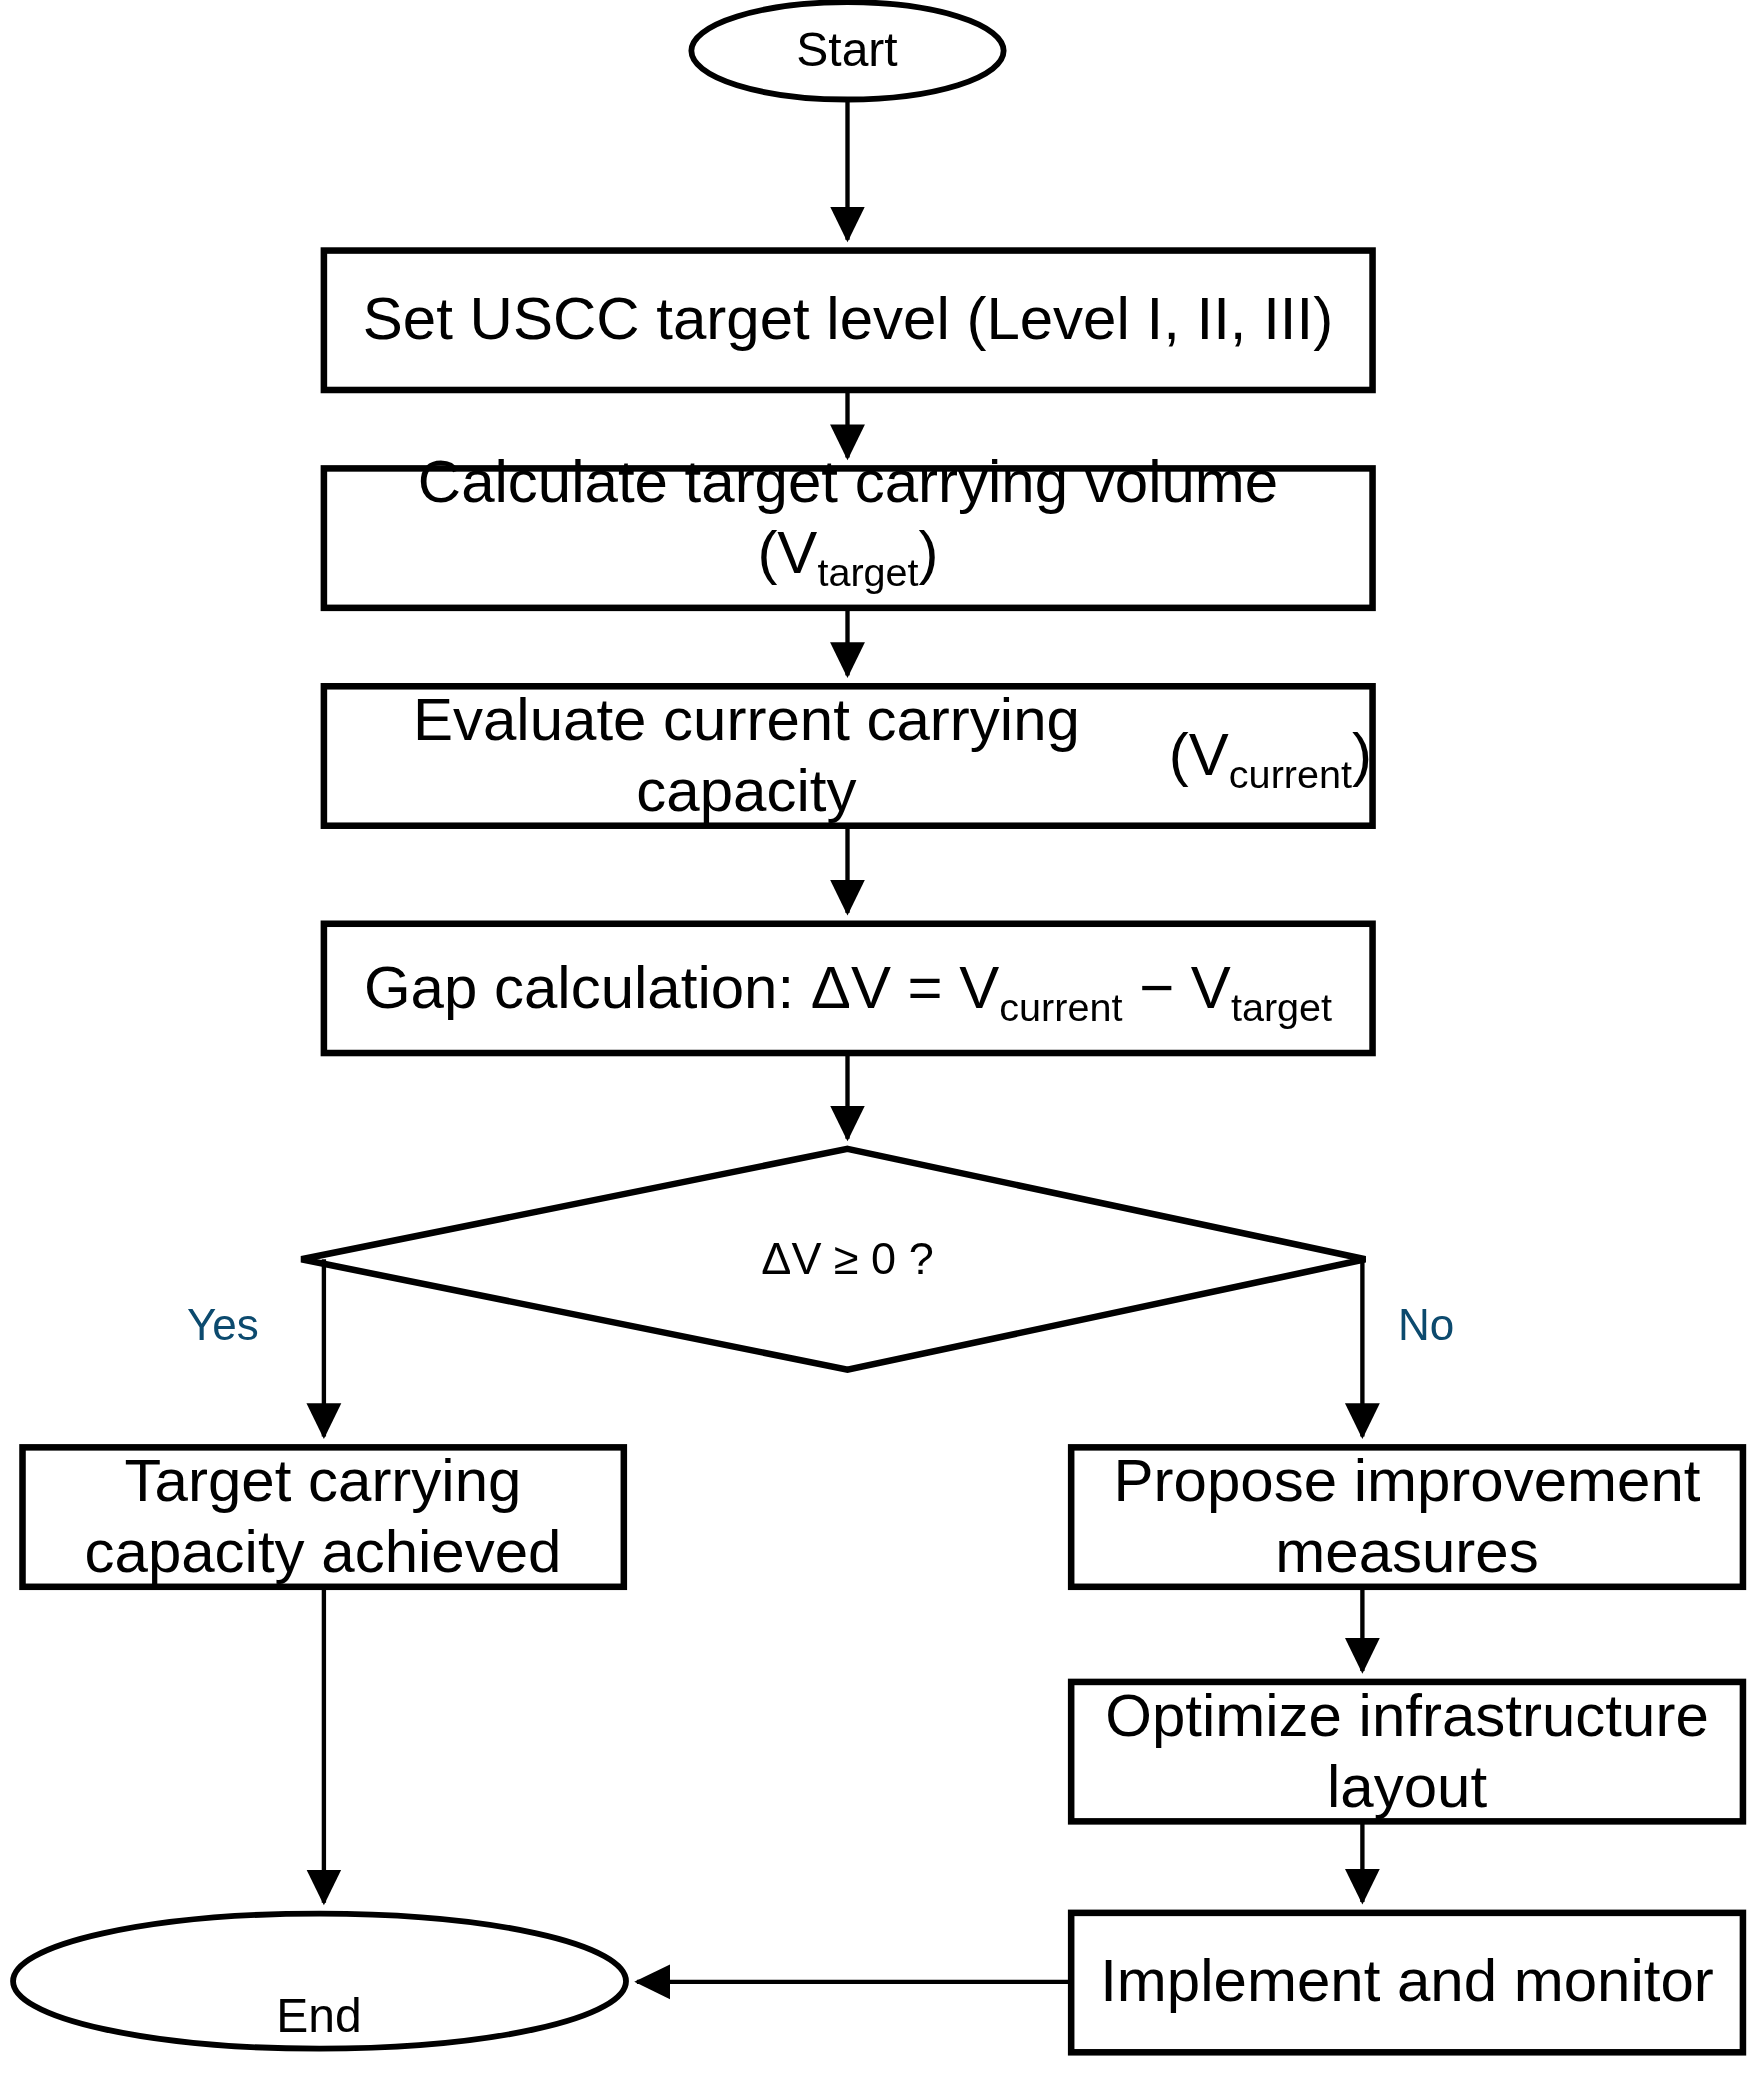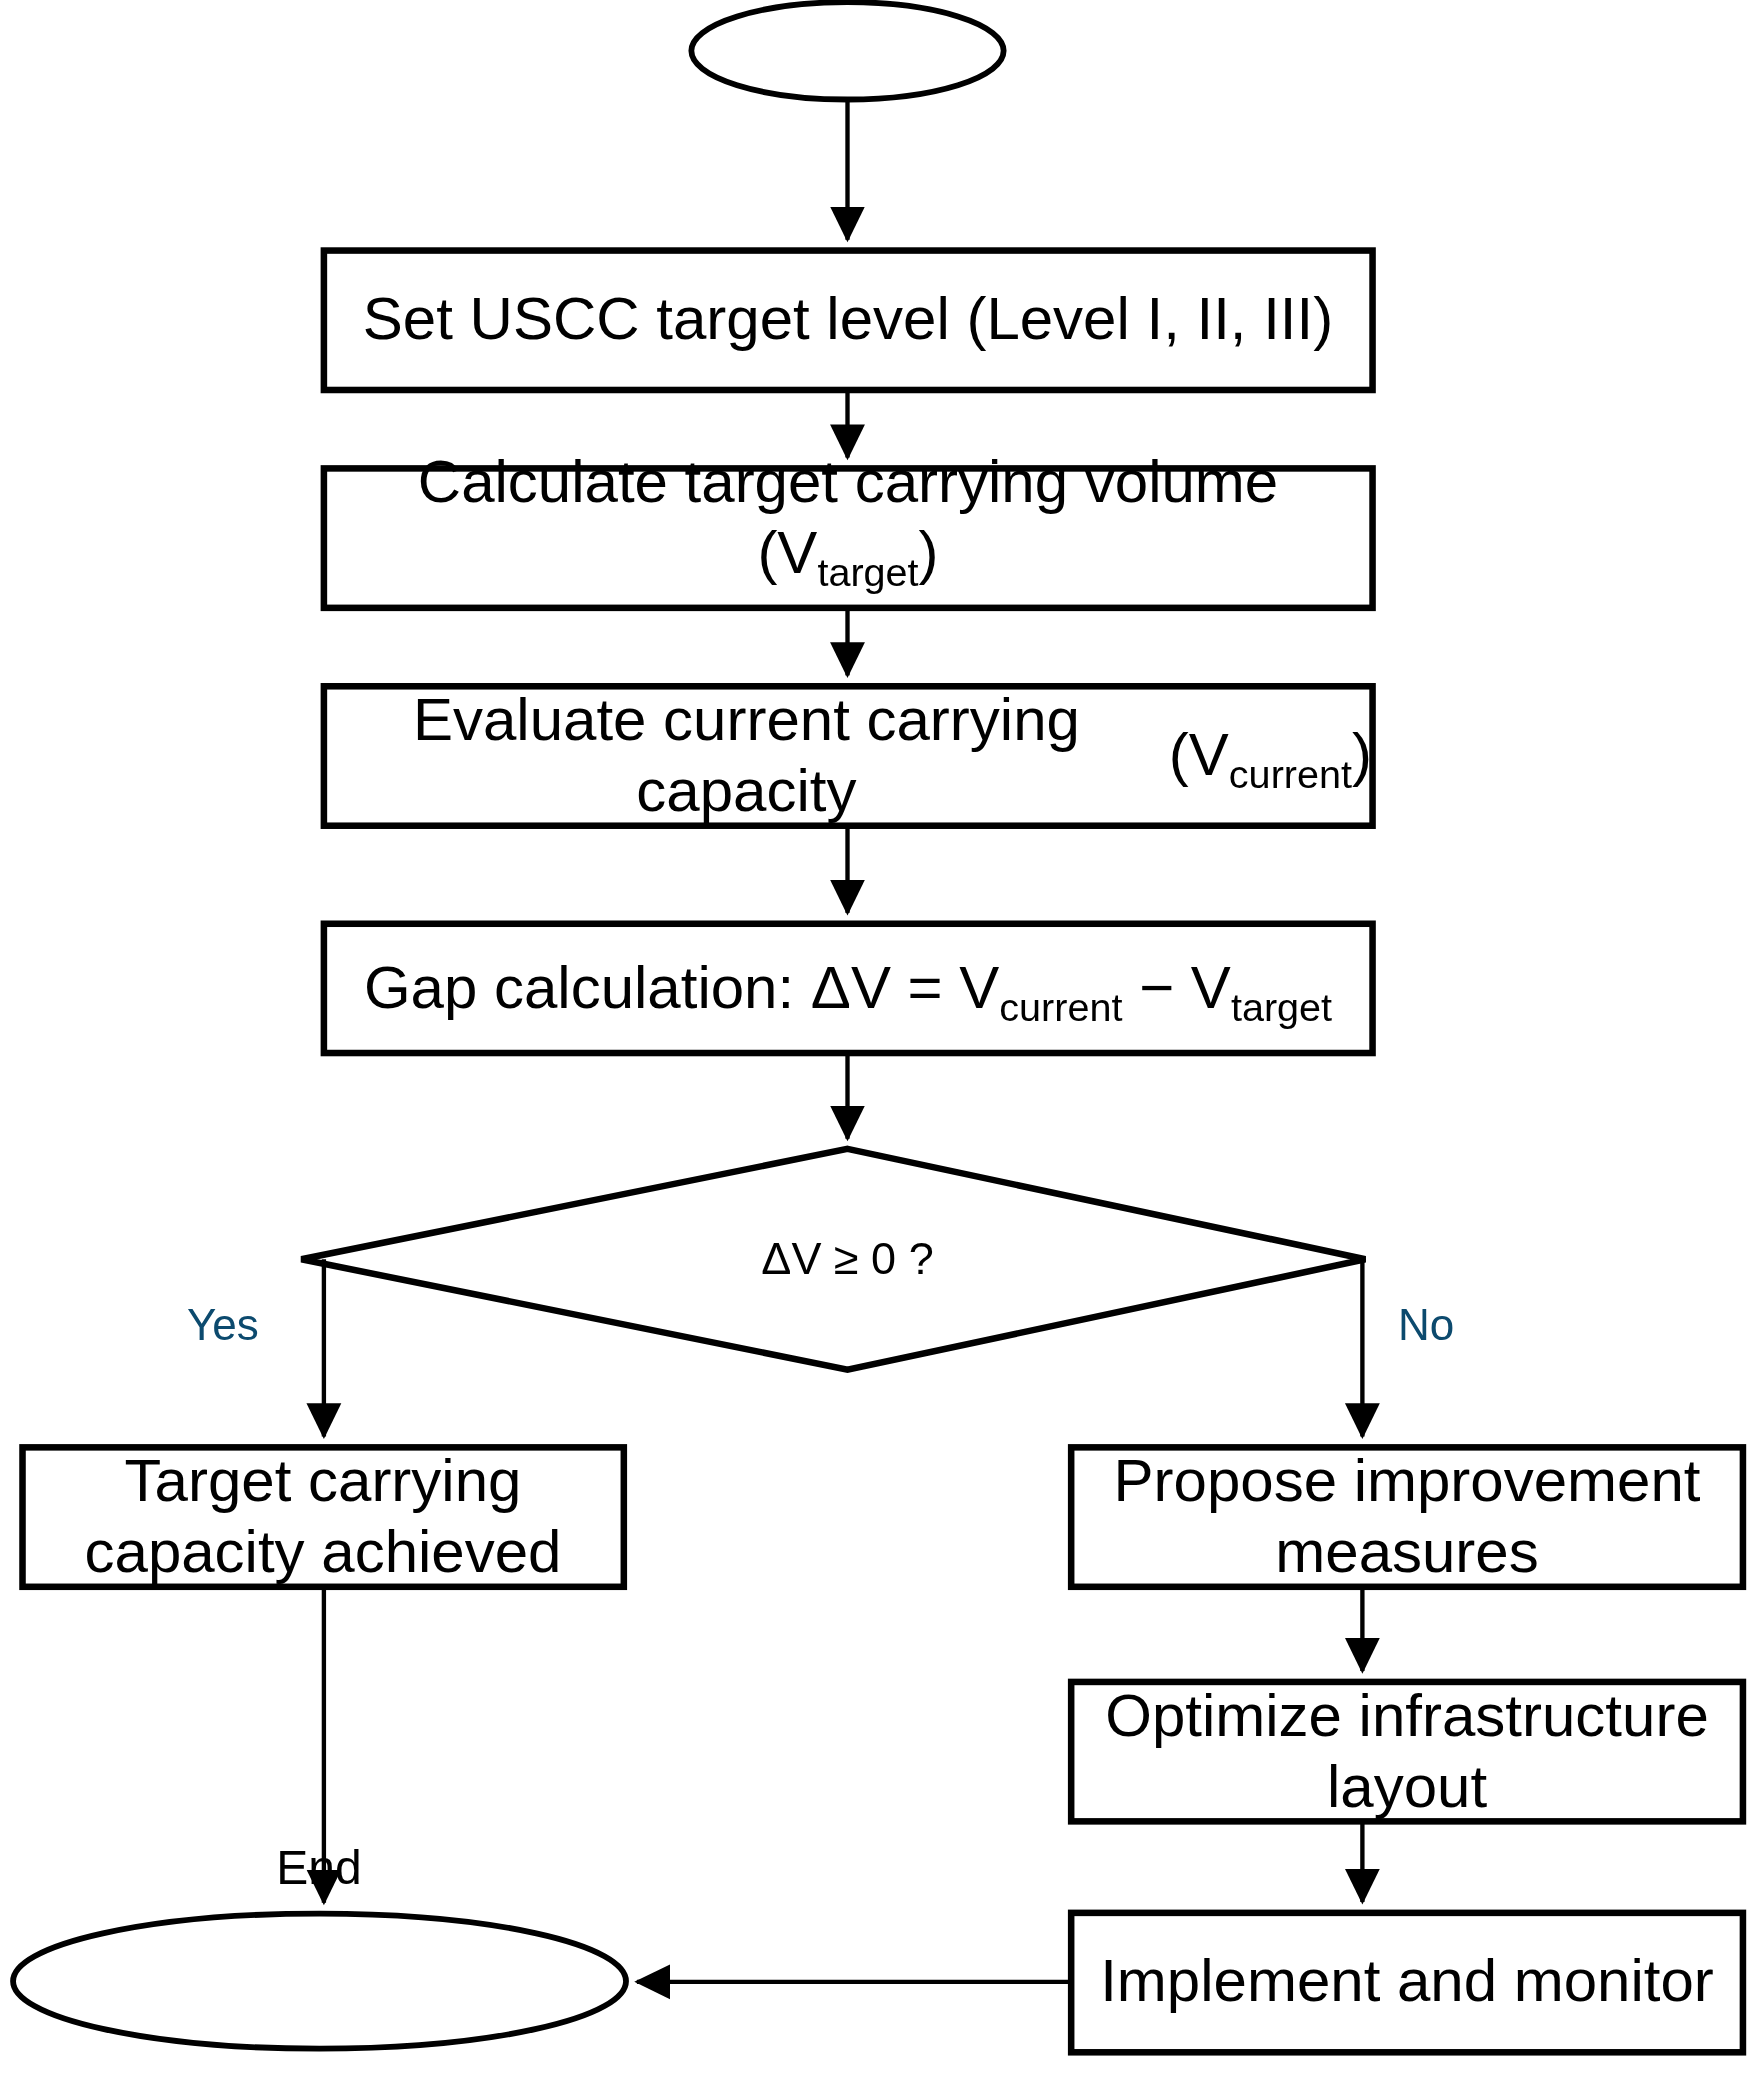--- a/index.html
+++ b/index.html
@@ -106,20 +106,21 @@
 
     <line x1="1876" y1="2185" x2="1876" y2="2301" stroke="#000000" stroke-width="6" marker-end="url(#arrowhead)"></line>
 
     <line x1="1876" y1="2508" x2="1876" y2="2619" stroke="#000000" stroke-width="6" marker-end="url(#arrowhead)"></line>
 
     <line x1="446" y1="2185" x2="446" y2="2620" stroke="#000000" stroke-width="6" marker-end="url(#arrowhead)"></line>
 
     <line x1="1475" y1="2729" x2="877" y2="2729" stroke="#000000" stroke-width="6" marker-end="url(#arrowhead)"></line>
   </svg>
 
+  <div class="shape-label lbl-terminal" style="left:691px; top:2.2px; width:312px; height:97px;">Start</div>
 
   <div class="shape-label lbl-process" style="left:324px; top:250px; width:1048px; height:139px;">Set USCC target level (Level I, II, III)</div>
 
   <div class="shape-label lbl-process" style="left:324px; top:448px; width:1048px; height:139px;">
     <span><span>Calculate target carrying volume (V</span><span class="sub">target</span><span>)</span></span>
   </div>
 
   <div class="shape-label lbl-process" style="left:324px; top:686px; width:1048px; height:139px; flex-direction:row;">
     <span>Evaluate current carrying capacity</span>
     <span><span>(V</span><span class="sub">current</span><span>)</span></span>
@@ -135,20 +136,20 @@
 capacity achieved</div>
 
   <div class="shape-label lbl-process" style="left:1071px; top:1447px; width:672px; height:139px;">Propose improvement
 measures</div>
 
   <div class="shape-label lbl-process" style="left:1071px; top:1682px; width:672px; height:139px;">Optimize infrastructure
 layout</div>
 
   <div class="shape-label lbl-process" style="left:1071px; top:1912px; width:672px; height:139px;">Implement and monitor</div>
 
-  <div class="shape-label lbl-terminal" style="left:163px; top:1820px; width:312px; height:97px;">End</div>
+  <div class="shape-label lbl-terminal" style="left:163px; top:1968px; width:312px; height:97px;">End</div>
 
   <div class="edge-label" style="left:187px; top:1300px;">Yes</div>
 
   <div class="edge-label" style="left:1398px; top:1300px;">No</div>
 
 </div>
 
 
 </body></html>

